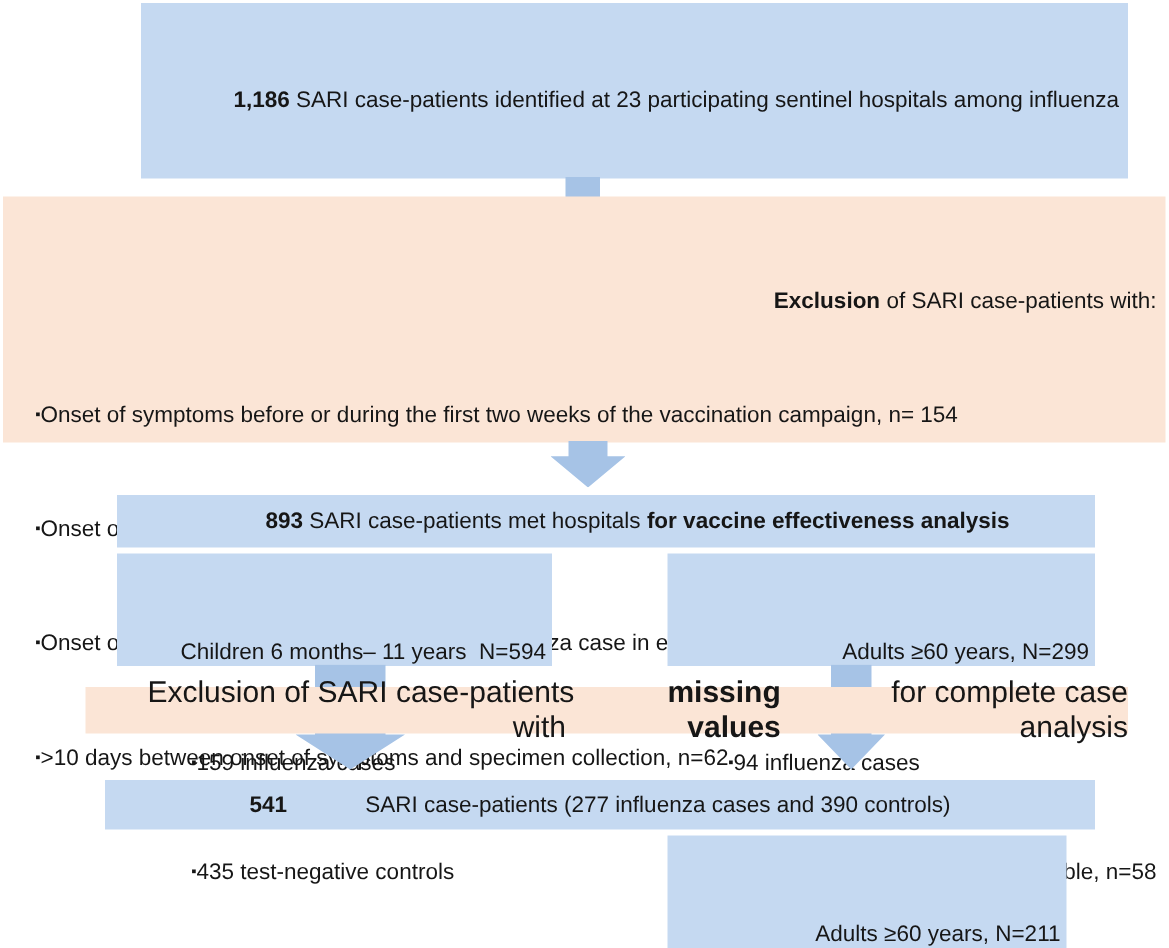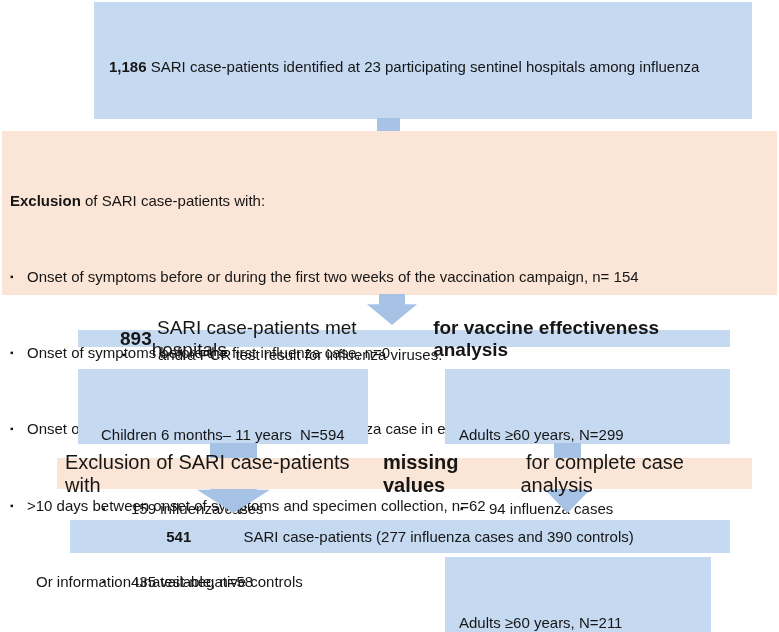--- a/index.html
+++ b/index.html
@@ -3,30 +3,30 @@
 <meta charset="utf-8">
 <style>
   html,body{margin:0;padding:0;background:#fff;}
   #stage{
     position:relative;width:779px;height:632px;background:#ffffff;
     font-family:"Liberation Sans", sans-serif;color:#161616;overflow:hidden;
   }
   .box{position:absolute;box-sizing:border-box;}
   .blue{background:#c5d9f1;}
   .peach{background:#fbe5d6;}
-  .pre{white-space:pre-wrap;}
+  .pre{white-space:pre-wrap;text-align:right;}
   
   #top-box{left:94px;top:2px;width:658px;height:117px;padding:5px 6px 0 15px;
            font-size:15px;line-height:24px;}
   
   #excl1{left:2px;top:131px;width:775px;height:164px;padding:6px 6px 0 8px;
          font-size:15px;line-height:25.4px;}
   
-  #met{left:78px;top:330px;width:652px;height:17px;display:flex;align-items:center;
-       justify-content:center;font-size:19px;padding-left:42px;}
+  #met{left:78px;top:330px;width:652px;height:35px;display:flex;align-items:center;
+       justify-content:center;font-size:15px;padding-left:42px;}
   
   #kids-ve{left:78px;top:369px;width:290px;height:75px;padding-left:23px;}
   #adults-ve{left:445px;top:369px;width:285px;height:75px;}
   
   #excl2{left:57px;top:458px;width:695px;height:31px;display:flex;align-items:center;
          padding-left:8px;font-size:20px;z-index:2;}
   
   #cc{left:70px;top:520px;width:660px;height:33px;display:flex;align-items:center;
       justify-content:center;font-size:15px;gap:48px;}
   

